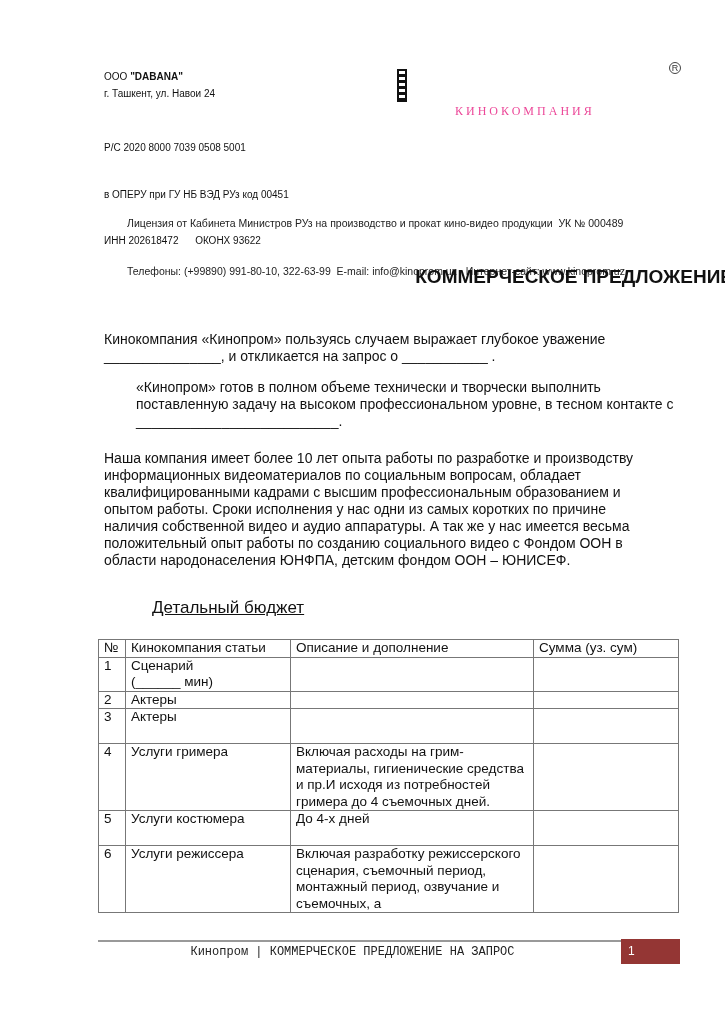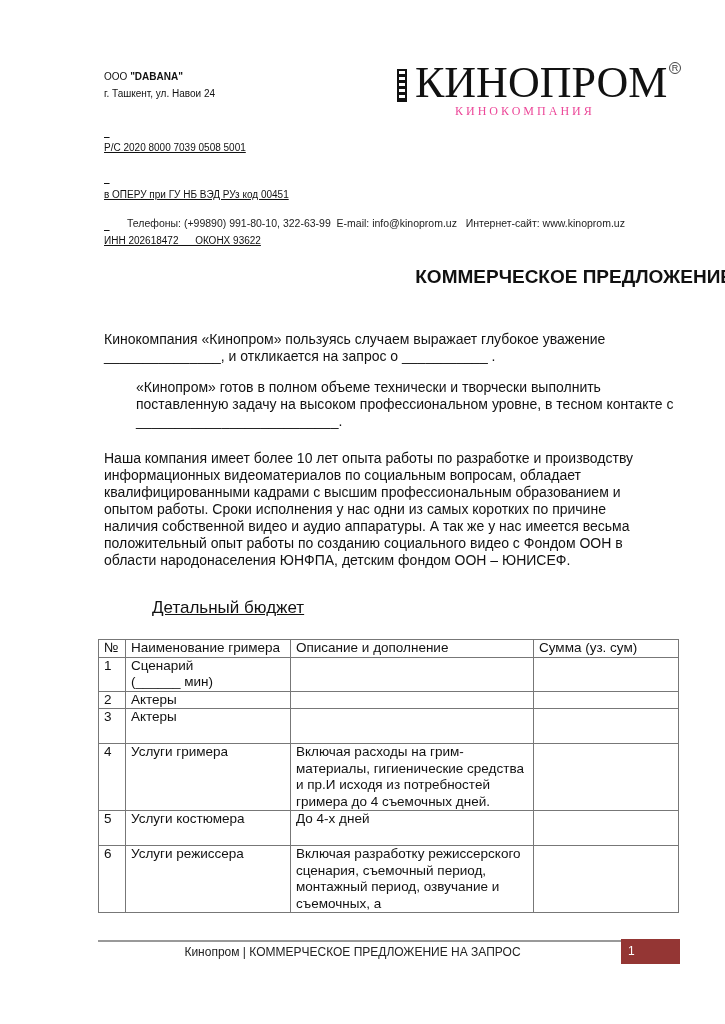--- a/index.html
+++ b/index.html
@@ -4,21 +4,21 @@
   <style>
     html, body { margin: 0; padding: 0; background: #ffffff; }
     body {
       width: 725px; height: 1024px; position: relative; overflow: hidden;
       font-family: "Liberation Sans", sans-serif; color: #111;
     }
     .abs { position: absolute; }
     .company { left: 104px; top: 68px; font-size: 10px; line-height: 17px; color: #111; }
     .company .line { white-space: pre; }
     .company b { font-weight: bold; }
-    .bank { left: 104px; top: 109px; font-size: 10px; line-height: 15.5px; white-space: pre; text-decoration: underline; }
+    .bank { left: 104px; top: 109px; font-size: 10px; line-height: 15.5px; white-space: pre; }
 
     .logo { left: 397px; top: 58px; width: 290px; height: 60px; }
     .logo-main {
       position: absolute; left: 18px; top: 0px;
       font-family: "Liberation Serif", serif; font-size: 44px; line-height: 50px;
       letter-spacing: 0px; color: #111; white-space: nowrap;
     }
     .logo-reg {
       position: absolute; left: 272px; top: 4px; font-size: 9px; color: #333;
       border: 1px solid #444; border-radius: 50%; width: 10px; height: 10px;
@@ -62,21 +62,21 @@
     }
     table.budget .bold { font-weight: normal; }
     col.c1 { width: 27px; }
     col.c2 { width: 165px; }
     col.c3 { width: 243px; }
     col.c4 { width: 145px; }
 
     .footer-rule { left: 98px; top: 940px; width: 582px; height: 2px; background: #999; }
     .footer-text {
       left: 0; width: 725px; top: 945px; text-align: center; font-size: 12px; color: #222;
-      padding-right: 20px; box-sizing: border-box;
+      padding-right: 20px; box-sizing: border-box; font-family: Liberation Mono, monospace;
     }
     .page-badge {
       left: 621px; top: 939px; width: 59px; height: 25px; background: #943634;
       color: #fff; font-size: 12px; line-height: 25px; padding-left: 7px; box-sizing: border-box;
     }
   </style>
 </head>
 <body>
 
 <div class="abs company">
@@ -90,26 +90,26 @@
 </div>
 
 <div class="abs logo">
   <div class="film">
     <i style="top:2px"></i>
       <i style="top:8px"></i>
       <i style="top:14px"></i>
       <i style="top:20px"></i>
       <i style="top:26px"></i>
   </div>
-  <div class="logo-main">КИНОПРОМ</div>
   <div class="logo-reg">R</div>
   <div class="logo-sub">КИНОКОМПАНИЯ</div>
 </div>
 
 <div class="abs license">
+  <div>Лицензия от Кабинета Министров РУз на производство и прокат кино-видео продукции  УК № 000489</div>
   <div>Телефоны: (+99890) 991-80-10, 322-63-99  E-mail: info@kinoprom.uz   Интернет-сайт: www.kinoprom.uz</div>
 </div>
 
 <div class="abs title">
   <div>КОММЕРЧЕСКОЕ ПРЕДЛОЖЕНИЕ</div>
 </div>
 
 <div class="abs para p1">Кинокомпания «Кинопром» пользуясь случаем выражает глубокое уважение
 _______________, и откликается на запрос о ___________ .</div>
 <div class="abs para p2">«Кинопром» готов в полном объеме технически и творчески выполнить
@@ -128,21 +128,21 @@
 <table class="budget">
   <colgroup>
       <col class="c1">
       <col class="c2">
       <col class="c3">
       <col class="c4">
     </colgroup>
   <thead>
     <tr>
       <th>№</th>
-      <th>Наименование гримера</th>
+      <th>Кинокомпания статьи</th>
       <th>Описание и дополнение</th>
       <th>Сумма (уз. сум)</th>
     </tr>
   </thead>
   <tbody>
     <tr>
       <td>1</td>
       <td>
           <div class="bold">Сценарий</div>
           <div>(______ мин)</div>

